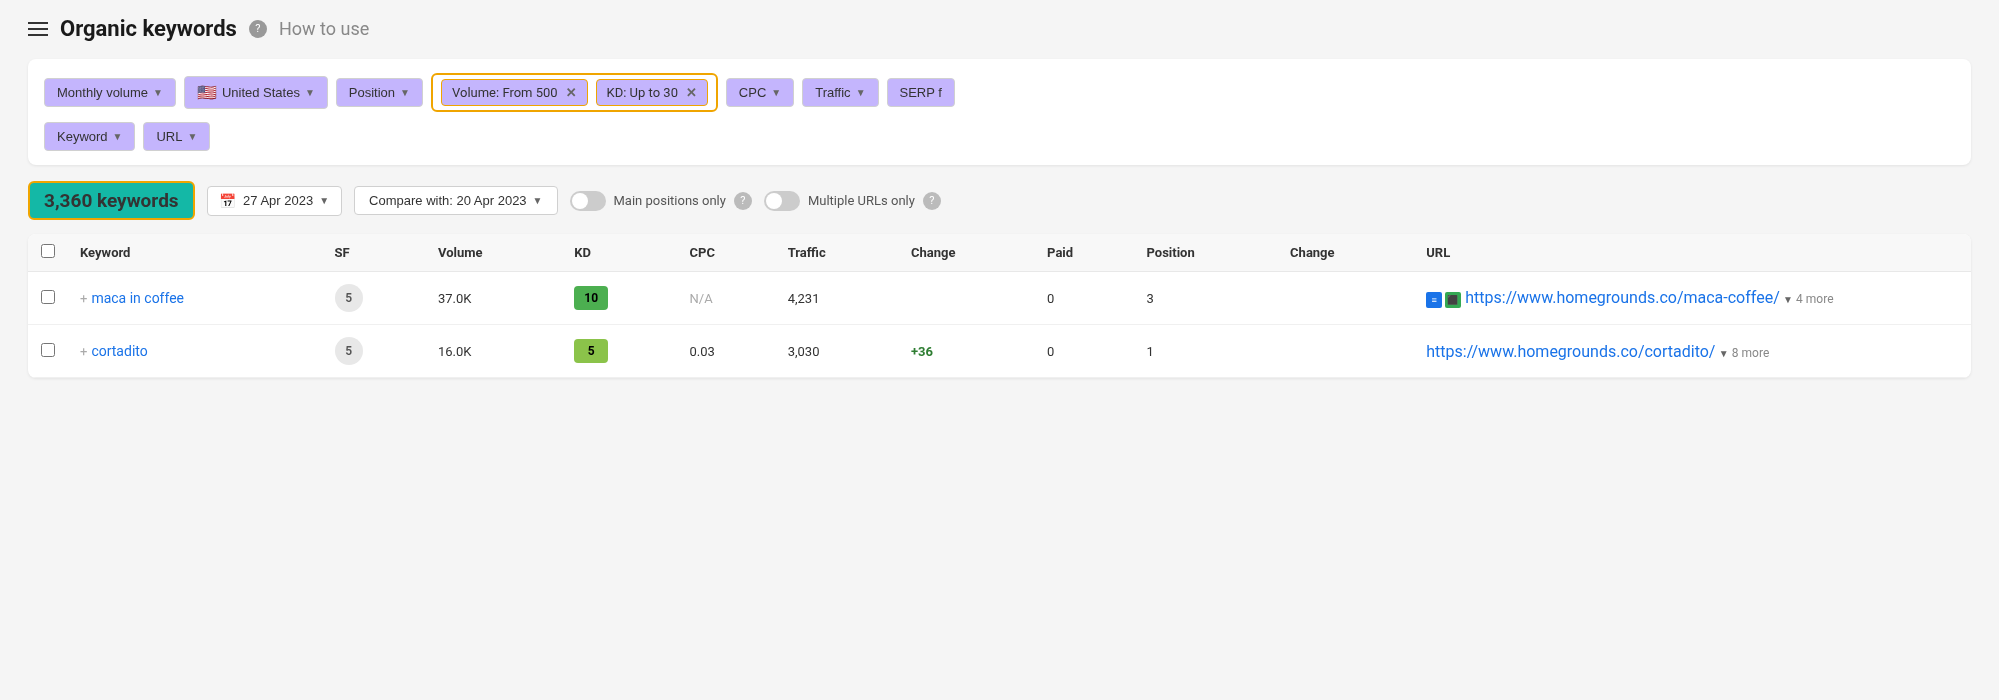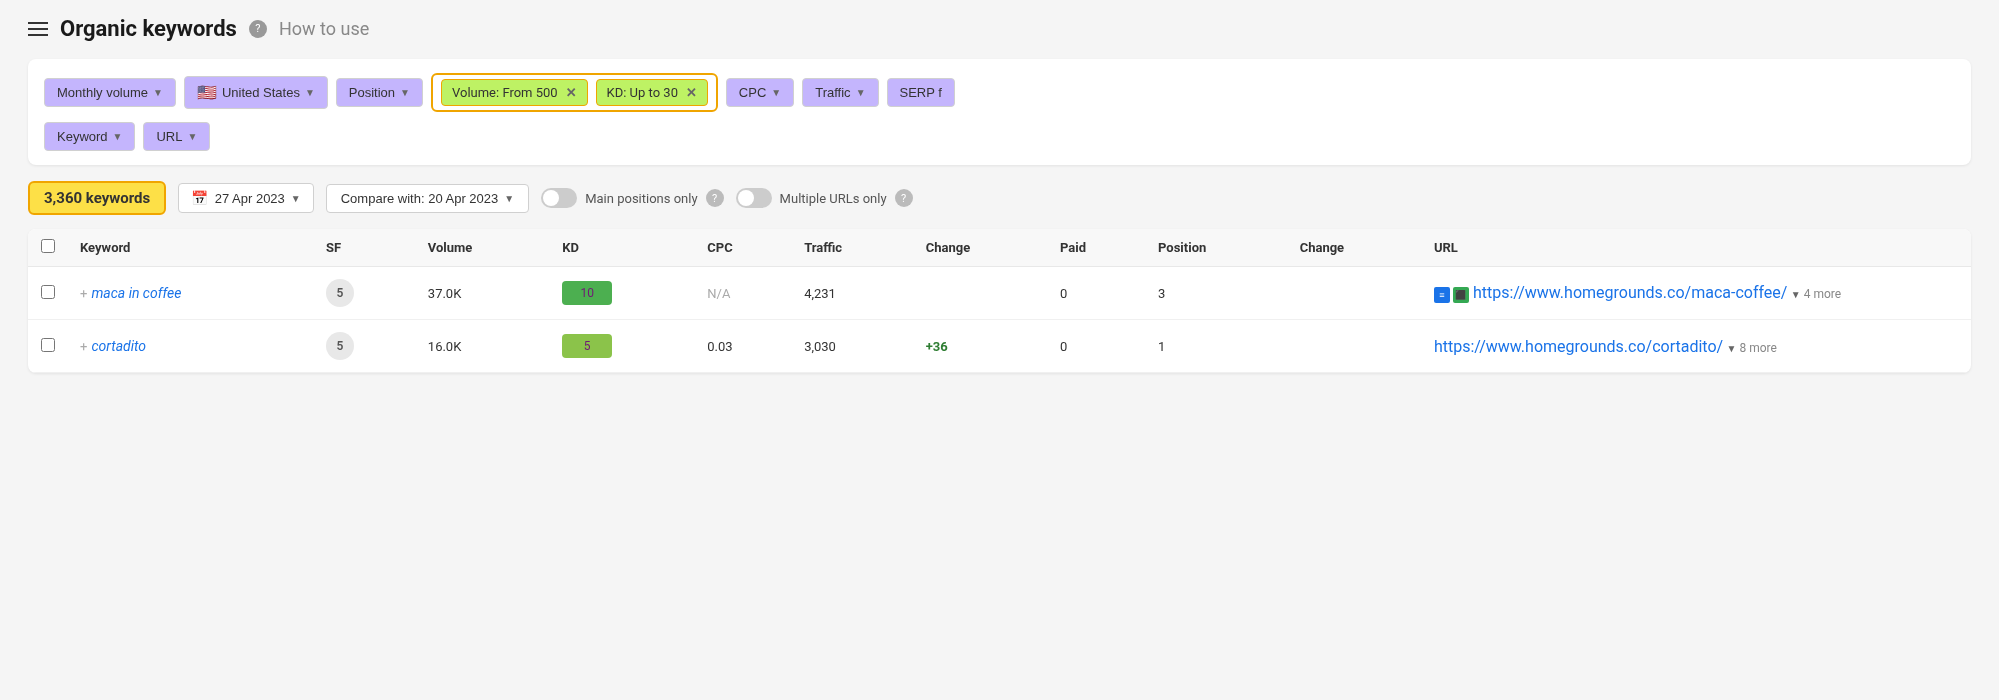--- a/index.html
+++ b/index.html
@@ -107,21 +107,21 @@
       gap: 8px;
       padding: 5px 10px;
       border: 1px solid #d0d0d0;
       border-radius: 4px;
       background: #fff;
       font-size: 13px;
       color: #333;
       white-space: nowrap;
     }
     .filter-chip-highlighted {
-      background: #bef264;
+      background: #c4b5fd;
       border-color: #f0a500;
     }
     .close-btn {
       cursor: pointer;
       font-size: 13px;
       color: #666;
       font-weight: bold;
       line-height: 1;
     }
     .flag-icon {
@@ -132,24 +132,24 @@
       display: flex;
       align-items: center;
       gap: 12px;
       margin-bottom: 14px;
       flex-wrap: wrap;
     }
     .keyword-count-badge {
       border: 2px solid #f0a500;
       border-radius: 6px;
       padding: 6px 14px;
-      font-size: 15px;
+      font-size: 19px;
       font-weight: 700;
       color: #333;
-      background: #fde047;
+      background: #14b8a6;
       white-space: nowrap;
     }
     .date-btn {
       display: flex;
       align-items: center;
       gap: 6px;
       padding: 6px 12px;
       border: 1px solid #d0d0d0;
       border-radius: 4px;
       background: #fff;
@@ -236,44 +236,43 @@
     .expand-btn {
       color: #aaa;
       cursor: pointer;
       margin-right: 4px;
       font-size: 13px;
     }
     .keyword-link {
       color: #1a73e8;
       text-decoration: none;
       font-size: 14px;
-      font-style: italic;
     }
     .sf-badge {
       display: inline-flex;
       align-items: center;
       justify-content: center;
       width: 28px;
       height: 28px;
       border-radius: 50%;
       background: #e8e8e8;
       font-size: 12px;
       font-weight: 600;
       color: #555;
     }
     .kd-badge {
       display: inline-flex;
       align-items: center;
       justify-content: center;
-      width: 50px;
+      width: 34px;
       height: 24px;
       border-radius: 4px;
       font-size: 12px;
-      font-weight: 400;
-      color: #701a75;
+      font-weight: 700;
+      color: #000000;
     }
     .kd-green { background: #4caf50; }
     .kd-light-green { background: #8bc34a; }
     .na-text { color: #aaa; }
     .change-positive { color: #2e7d32; font-weight: 700; }
     .url-cell {
       max-width: 280px;
     }
     .url-link {
       color: #1a73e8;

